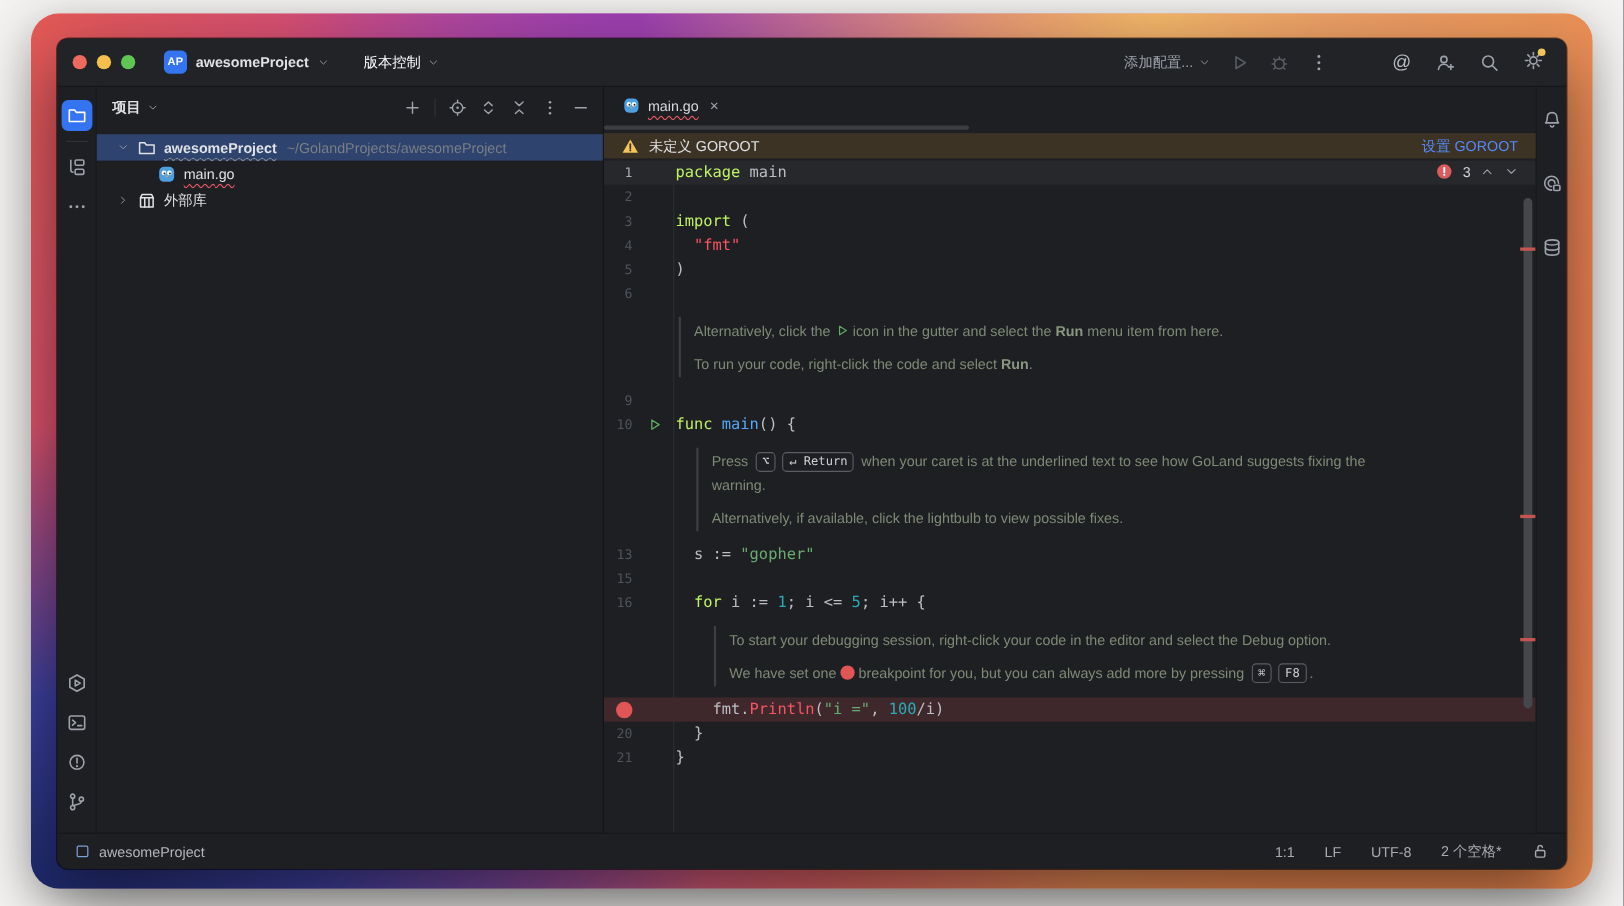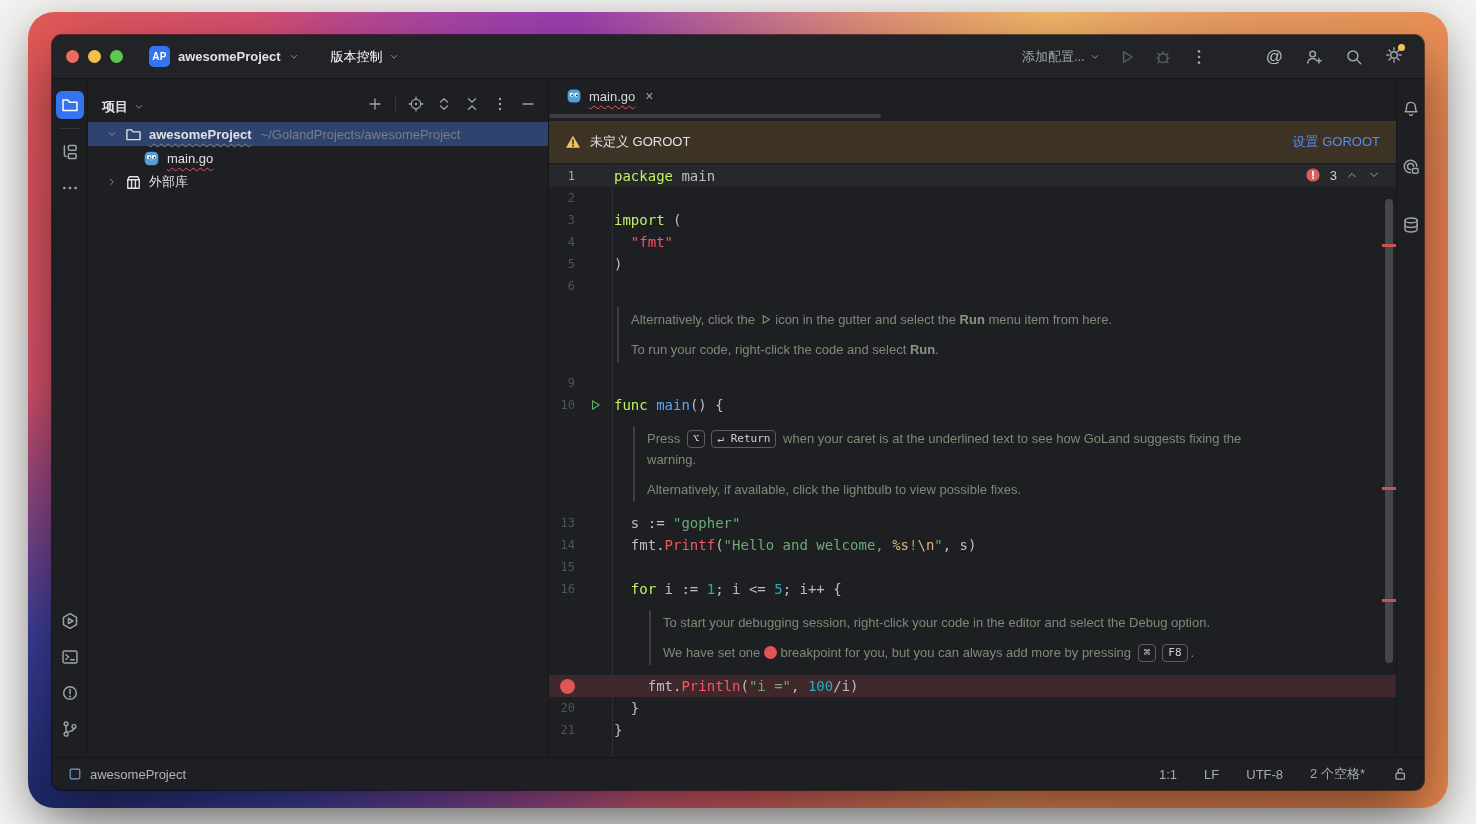--- a/index.html
+++ b/index.html
@@ -45,21 +45,21 @@
   .abar-left { border-right:1px solid #18191c; }
   .abar-right { width:28px; border-left:1px solid #18191c; padding-top:12px; gap:22px; }
   .abar .spacer { flex:1; }
   .ab-btn { width:28px; height:28px; border-radius:6px; display:flex; align-items:center; justify-content:center;
     color:#9ea2aa; margin:4px 0; }
   .ab-btn.active { background:#3574f0; color:#fff; }
   .ab-sep { width:20px; height:1px; background:#323438; margin:5px 0; }
 
   
   .project-panel { width:461px; flex:none; border-right:1px solid #141517; display:flex; flex-direction:column; background:#1e1f22; }
-  .pp-header { height:37px; flex:none; display:flex; align-items:flex-end; padding:0 8px 0 14px; }
+  .pp-header { height:37px; flex:none; display:flex; align-items:center; padding:0 8px 0 14px; }
   .pp-title { display:flex; align-items:center; gap:6px; font-weight:600; color:#dfe1e5; }
   .pp-actions { margin-left:auto; display:flex; align-items:center; gap:4px; color:#9ea2aa; }
   .pp-act { width:24px; height:24px; border-radius:5px; display:flex; align-items:center; justify-content:center; }
   .pp-divider { width:1px; height:16px; background:#323438; margin:0 4px; }
   .tree { padding-top:6px; font-size:13px; }
   .tree-row { height:24px; display:flex; align-items:center; padding-left:19px; cursor:default; white-space:nowrap; }
   .tree-row.selected { background:#2e436e; }
   .t-ind { flex:none; }
   .t-chev { width:18px; flex:none; color:#9ea2aa; display:flex; align-items:center; }
   .t-icon { width:17px; height:17px; flex:none; margin-right:7px; display:flex; align-items:center; justify-content:center; }
@@ -71,21 +71,21 @@
 
   
   .editor-zone { flex:1; min-width:0; display:flex; flex-direction:column; background:#1e1f22; position:relative; }
   .tabbar { height:42px; flex:none; position:relative; display:flex; align-items:flex-start; }
   .tab { height:34px; display:flex; align-items:center; gap:7px; padding:0 10px 0 17px; }
   .tab-label { color:#d5d8dd; text-decoration:underline wavy #e55765 1px; text-underline-offset:4px; }
   .tab-close { color:#9ea2aa; font-size:14px; padding:0 3px; }
   .tab-strip { position:absolute; left:0; top:35px; width:332px; height:4px; background:#3c3e42; border-radius:2px; }
   .tabbar-more { margin-left:auto; padding:9px 18px 0 0; color:#9ea2aa; }
 
-  .banner { height:42px; flex:none; background:#3d3325; display:flex; align-items:center; padding:0 16px; gap:9px; }
+  .banner { height:23px; flex:none; background:#3d3325; display:flex; align-items:center; padding:0 16px; gap:9px; }
   .banner-text { color:#dfe1e5; }
   .banner-link { margin-left:auto; color:#548af7; }
 
   .code-area { flex:1; position:relative; overflow:hidden; }
   .gutter-sep { position:absolute; left:63px; top:0; bottom:0; width:1px; background:#2c2e33; }
   .code-lines { position:absolute; inset:0; padding-top:2px; }
   .crow { height:22px; display:flex; align-items:center; position:relative; }
   .crow.caret { background:#26282c; }
   .crow.bp { background:#3f282b; }
   .g-num { width:26px; flex:none; text-align:right; font:12px/22px "DejaVu Sans Mono", monospace; color:#4e545c;
@@ -497,25 +497,20 @@
             <div class="hint-group" style="margin-left: 84px;">
               <div class="hint-para">Press <span class="kbd">⌥</span><span class="kbd">↵ Return</span> when your caret is at the underlined text to see how GoLand suggests fixing the warning.</div>
               <div class="hint-para">Alternatively, if available, click the lightbulb to view possible fixes.</div>
             </div>
             <div class="crow">
               <span class="g-num">13</span>
               <span class="g-ic"></span>
               <pre class="cline"><span class="tk-pl">  s := </span><span class="tk-str">"gopher"</span></pre>
             </div>
             <div class="crow">
-              <span class="g-num">14</span>
-              <span class="g-ic"></span>
-              <pre class="cline"><span class="tk-pl">  fmt.</span><span class="tk-err">Printf</span><span class="tk-pl">(</span><span class="tk-str">"Hello and welcome, </span><span class="tk-spec">%s</span><span class="tk-str">!</span><span class="tk-spec">\n</span><span class="tk-str">"</span><span class="tk-pl">, s)</span></pre>
-            </div>
-            <div class="crow">
               <span class="g-num">15</span>
               <span class="g-ic"></span>
               <pre class="cline"></pre>
             </div>
             <div class="crow">
               <span class="g-num">16</span>
               <span class="g-ic"></span>
               <pre class="cline"><span class="tk-pl">  </span><span class="tk-kw">for</span><span class="tk-pl"> i := </span><span class="tk-num">1</span><span class="tk-pl">; i &lt;= </span><span class="tk-num">5</span><span class="tk-pl">; i++ {</span></pre>
             </div>
             <div class="hint-group" style="margin-left: 100px;">

